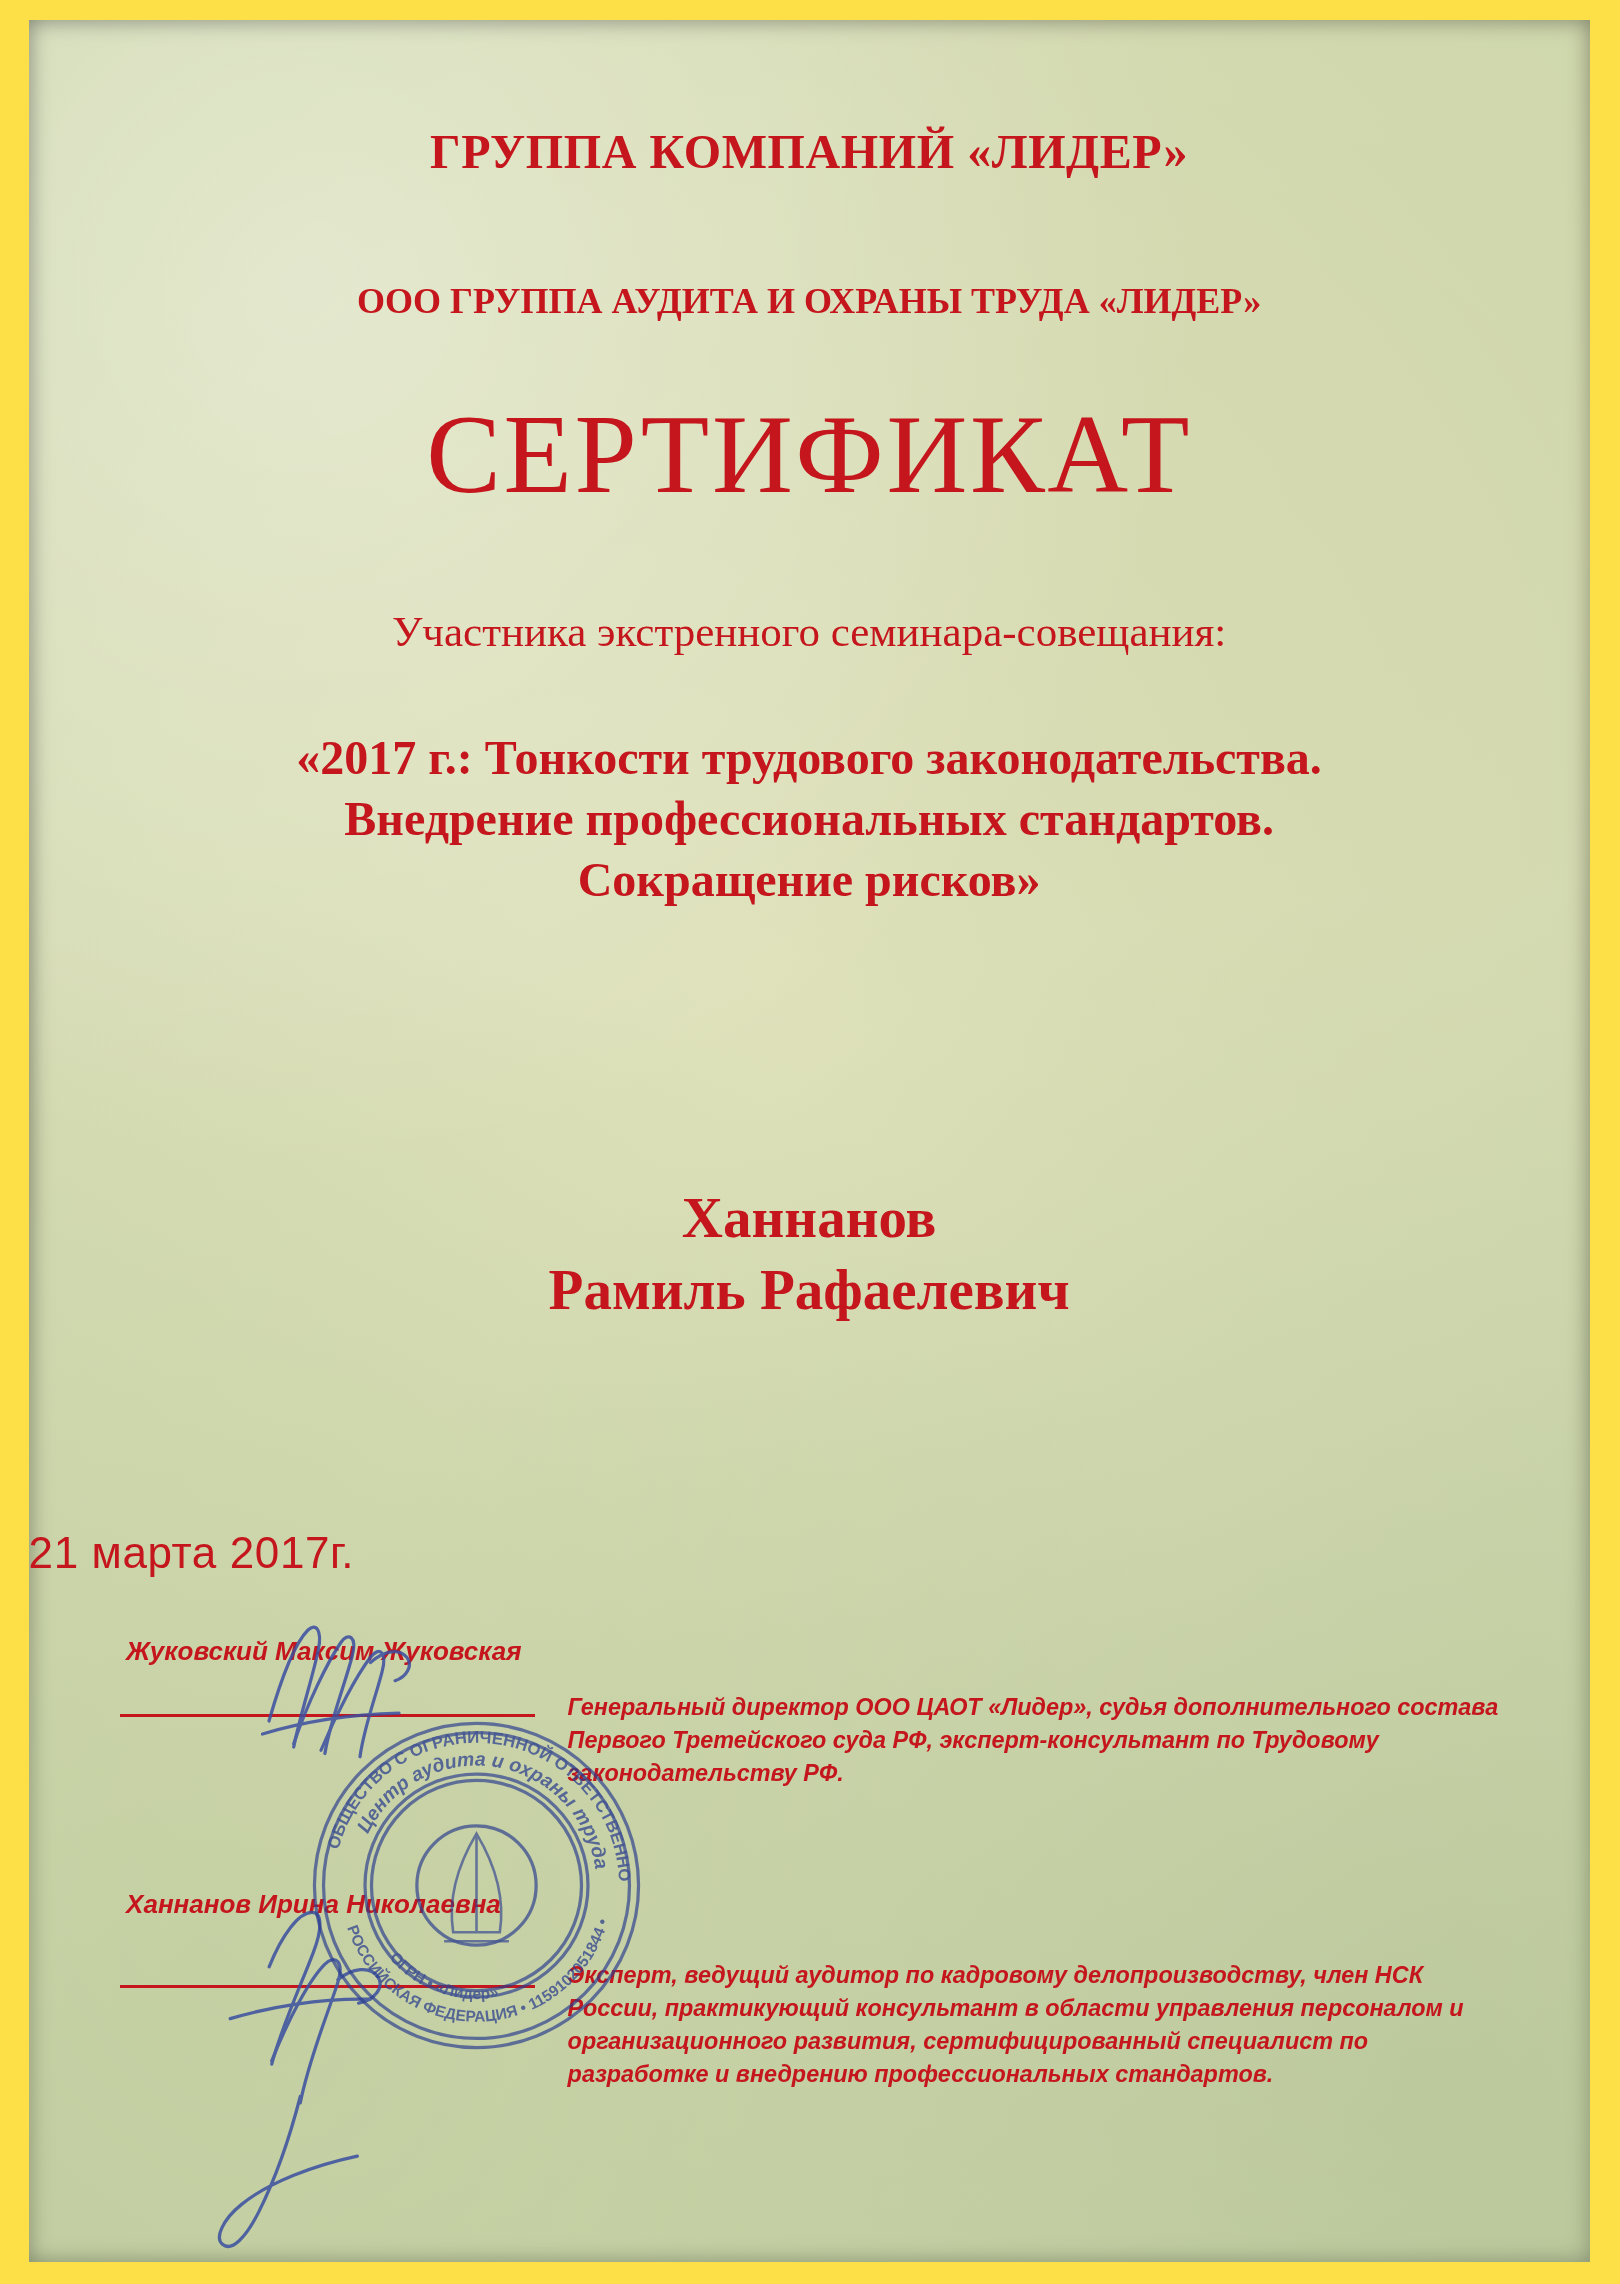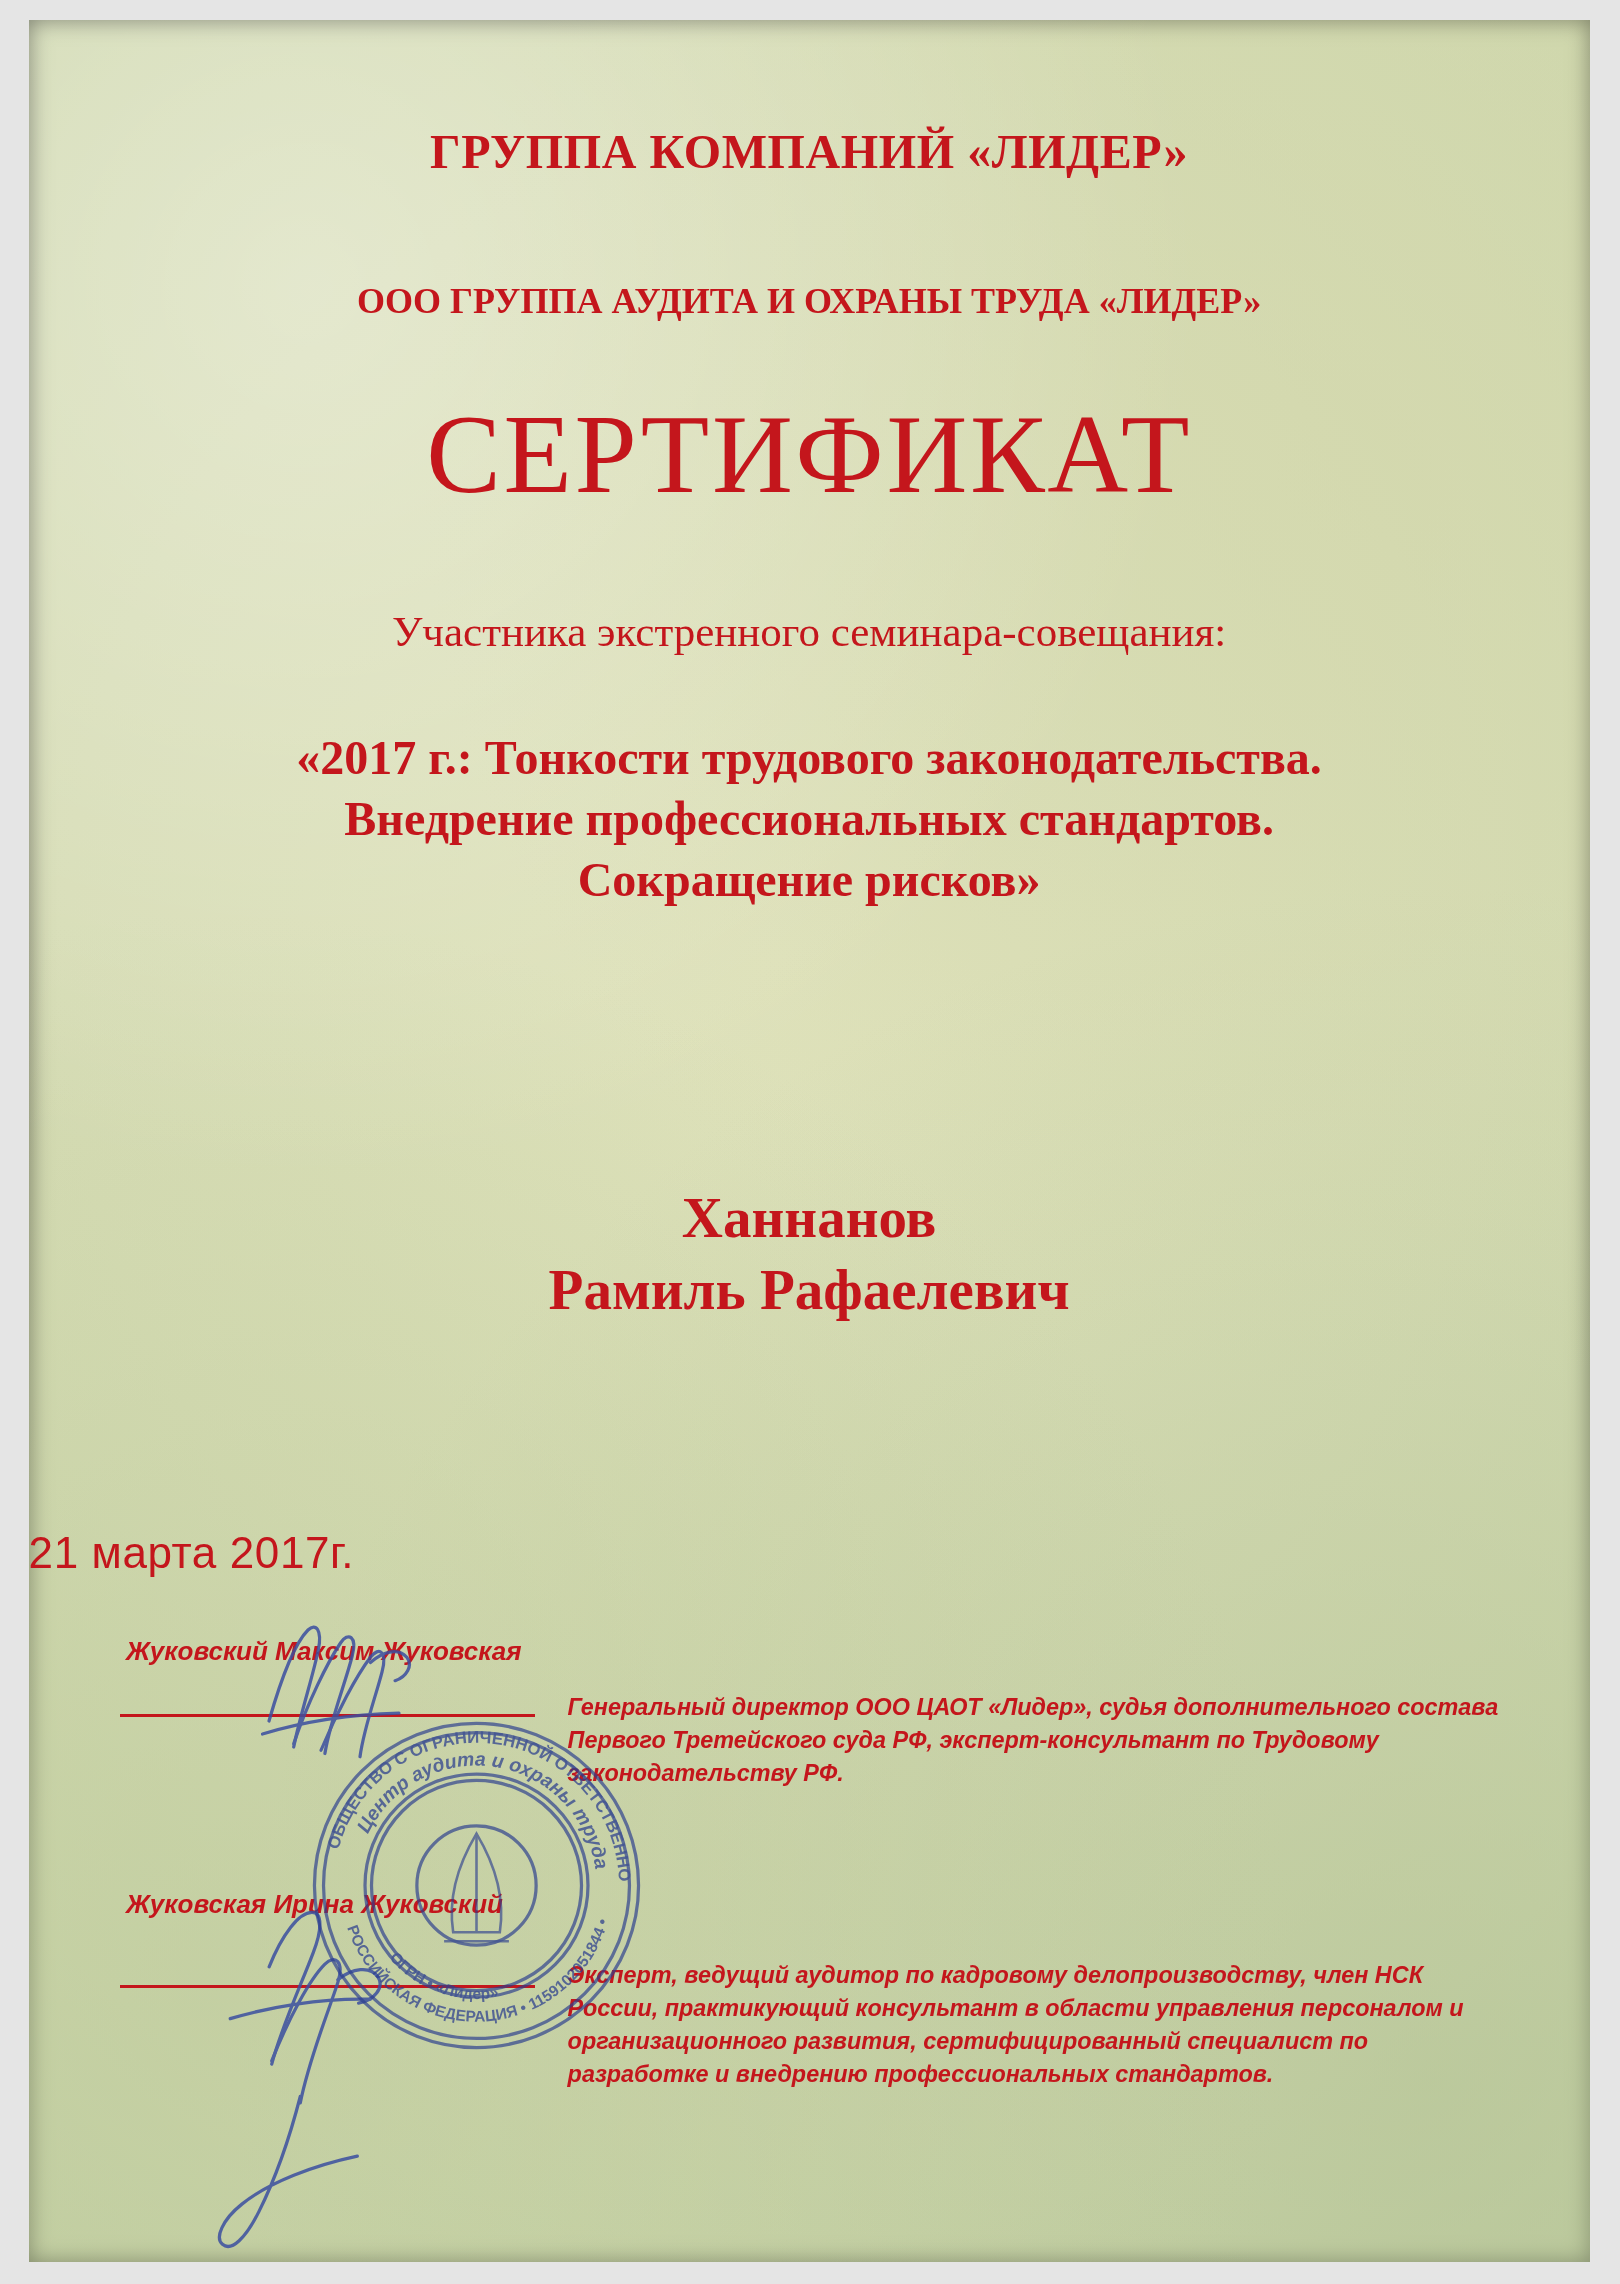--- a/index.html
+++ b/index.html
@@ -10,21 +10,21 @@
   body {
     width: 1621px;
     height: 2284px;
     font-family: "Liberation Serif", serif;
     overflow: hidden;
   }
   .scan {
     position: relative;
     width: 1621px;
     height: 2284px;
-    background: #e5e5e5;
+    background: #fde047;
     overflow: hidden;
   }
   
   .sheet {
     position: absolute;
     left: 28.6px;
     top: 19.5px;
     width: 1561px;
     height: 2242px;
     background:
@@ -208,21 +208,21 @@
 
       <div class="date">21 марта  2017г.</div>
 
       <div class="sig-block sig-1">
         <div class="sig-name">Жуковский Максим Жуковская</div>
         <div class="sig-rule"></div>
         <div class="sig-role">Генеральный директор ООО ЦАОТ «Лидер», судья дополнительного состава Первого Третейского суда РФ, эксперт-консультант по Трудовому законодательству РФ.</div>
       </div>
 
       <div class="sig-block sig-2">
-        <div class="sig-name">Жуковская Ирина Жуковский</div>
+        <div class="sig-name">Ханнанов Ирина Николаевна</div>
         <div class="sig-rule"></div>
         <div class="sig-role">Эксперт, ведущий аудитор по кадровому делопроизводству, член НСК России, практикующий консультант в области управления персоналом и организационного развития, сертифицированный специалист по разработке и внедрению профессиональных стандартов.</div>
       </div>
 
       <svg class="handsig handsig-1" width="208" height="234" viewBox="0 0 320 360">
         <g fill="none" stroke="#3b4fa0" stroke-width="5" stroke-linecap="round" stroke-linejoin="round" opacity="0.85">
           <path d="M40 180 C 60 110, 80 60, 100 40 C 112 28, 122 40, 116 70 C 108 110, 88 170, 78 220"></path>
           <path d="M78 215 C 100 150, 130 90, 150 60 C 162 42, 176 50, 168 80 C 158 120, 134 180, 126 230"></path>
           <path d="M120 225 C 145 165, 175 110, 196 82 C 210 64, 222 74, 214 104 C 205 140, 186 190, 180 235"></path>
           <path d="M30 200 C 90 182, 160 170, 240 168"></path>

